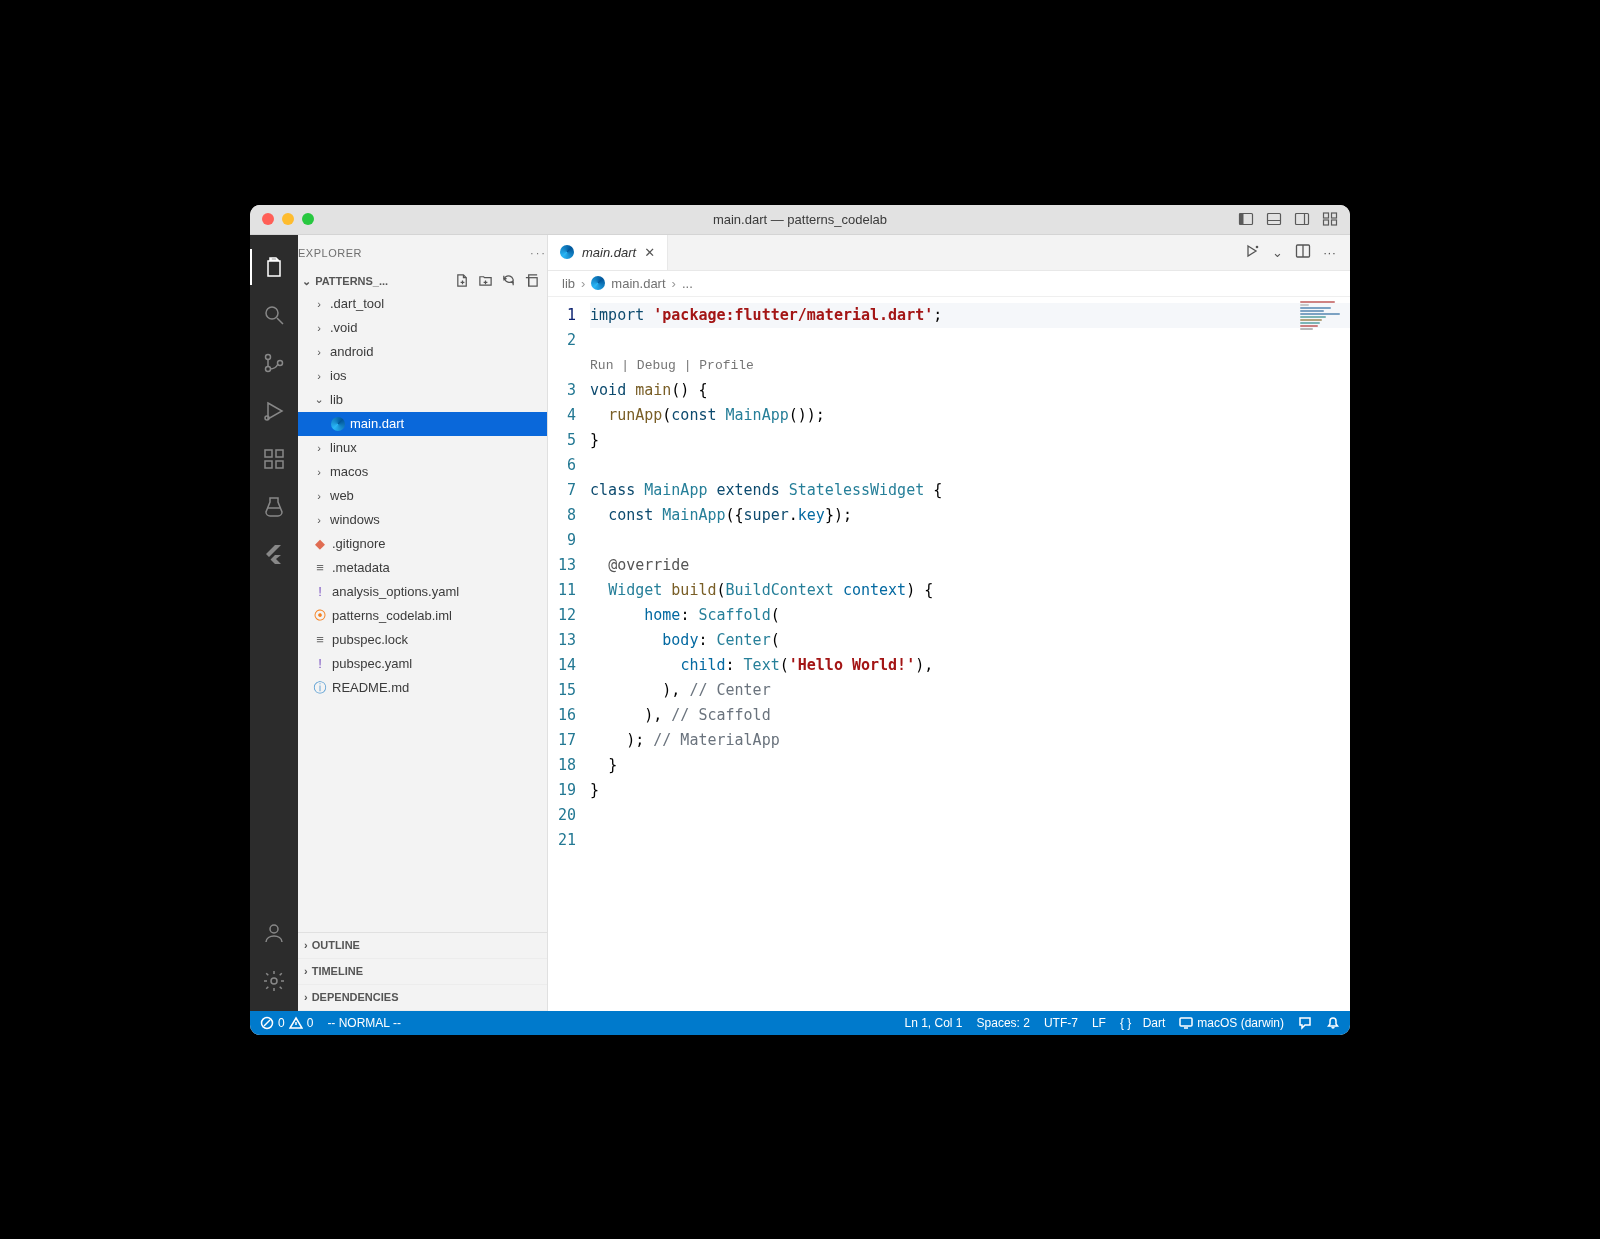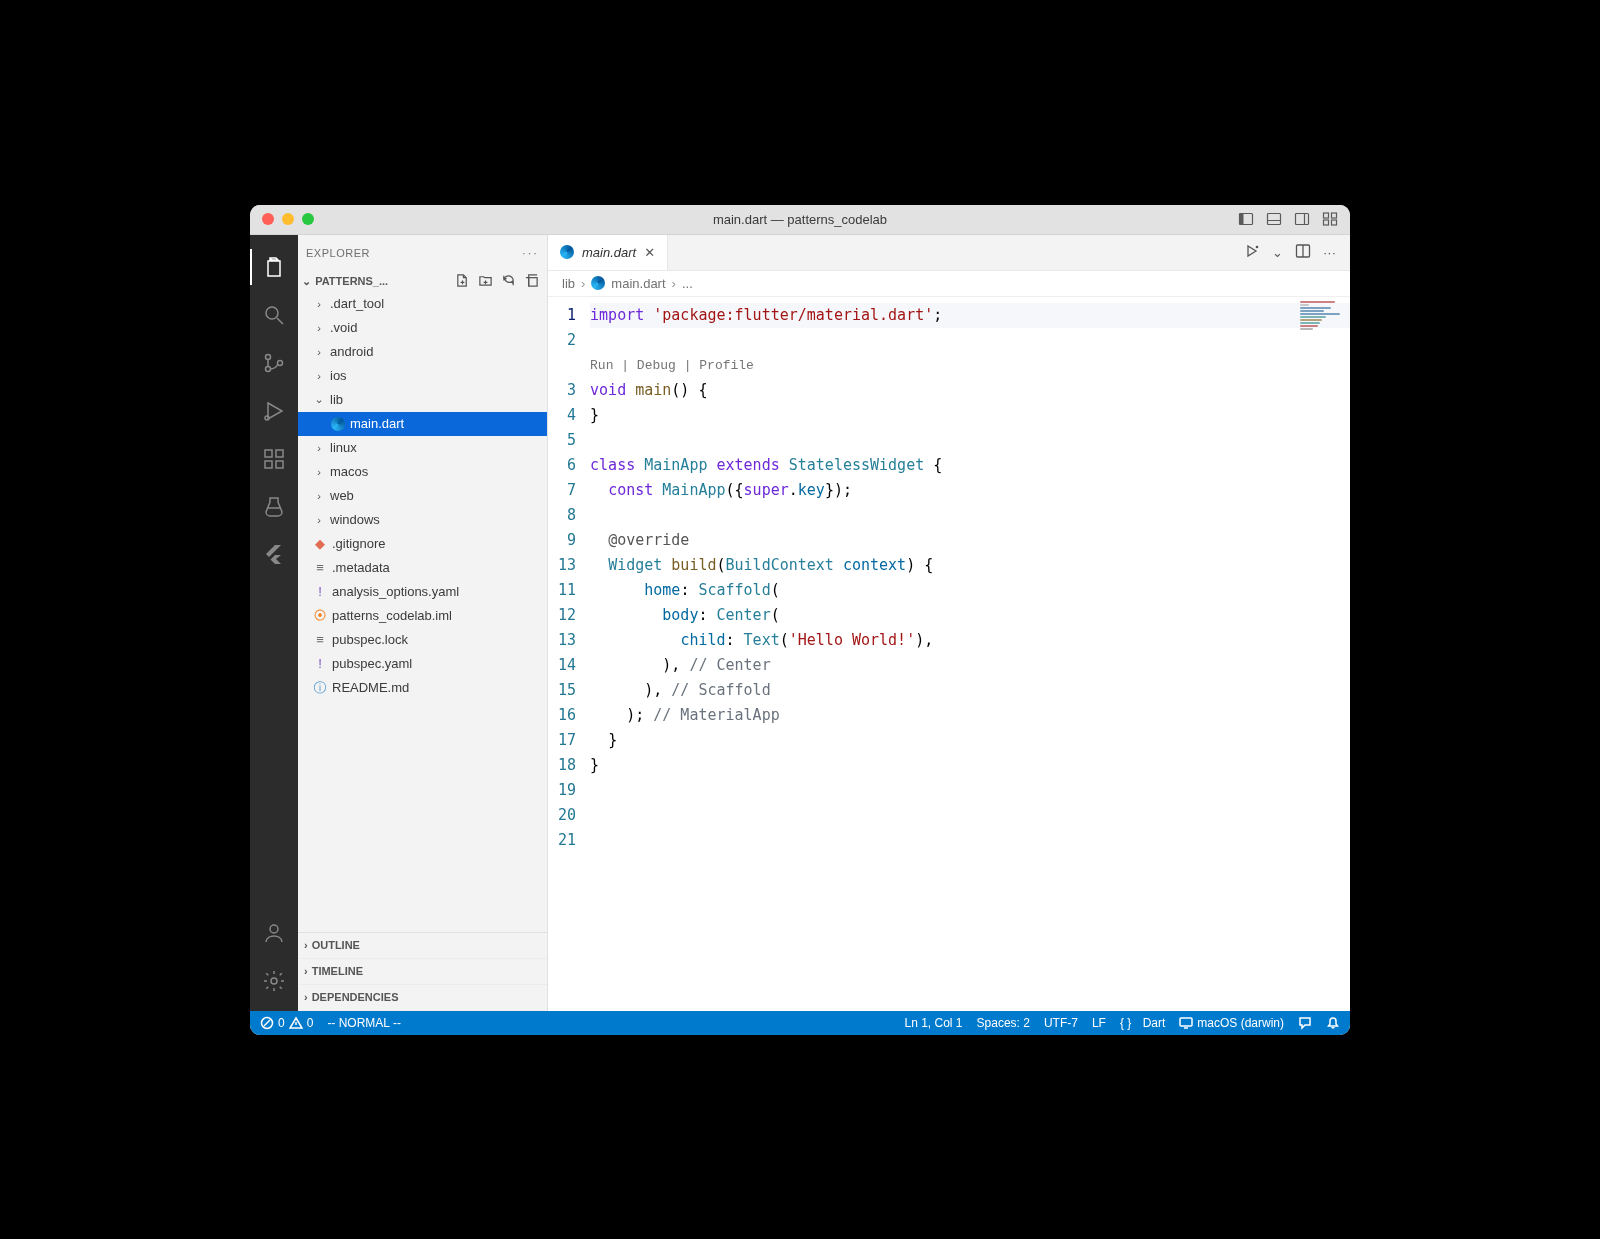--- a/index.html
+++ b/index.html
@@ -88,21 +88,21 @@
     background: #f3f3f3;
     border-right: 1px solid #e0e0e0;
     display: flex;
     flex-direction: column;
     flex-shrink: 0;
   }
   .sidebar-header {
     height: 36px;
     display: flex;
     align-items: center;
-    padding: 0 8px;
+    padding: 0 0;
     color: #6f6f6f;
     font-size: 11px;
     letter-spacing: .5px;
   }
   .sidebar-header .dots { margin-left: auto; letter-spacing: 2px; }
   .project-row {
     display: flex;
     align-items: center;
     padding: 2px 8px 2px 4px;
     font-size: 11px;
@@ -189,24 +189,24 @@
     padding: 6px 14px 6px 10px;
     user-select: none;
   }
   .gutter div { height: 25px; }
   .gutter div.first { color: #0b216f; }
   .lines { flex: 1; padding: 6px 0; }
   .lines .ln { height: 25px; white-space: pre; }
   .lines .highlight { background: #f5f7fa; }
 
   
-  .c-key{color:#6d28d9;} 
+  .c-key{color:#0c4a6e;} 
   .c-type{color:#267f99;}
   .c-fn{color:#795e26;}
-  .c-str{color:#a31515;}
+  .c-str{color:#a31515;font-weight:bold;}
   .c-cmt{color:#6a737d;}
   .c-ret{color:#af00db;}
   .c-label{color:#0369a1;}
   .c-override{color:#555;}
 
   
   .codelens {
     height: 25px; display:flex; align-items:center;
     color:#757575; font-size:13px;
     font-family: Liberation Mono, monospace;
@@ -532,20 +532,21 @@
             <div>18</div>
             <div>19</div>
             <div>20</div>
             <div>21</div>
           </div>
           <div class="lines">
 <div class="ln highlight"><span class="c-key">import</span> <span class="c-str">'package:flutter/material.dart'</span><span>;</span></div>
 <div class="ln"></div>
 <div class="codelens">Run | Debug | Profile</div>
 <div class="ln"><span class="c-key">void</span> <span class="c-fn">main</span><span>() {</span></div>
+<div class="ln">  <span class="c-fn">runApp</span><span>(</span><span class="c-key">const</span> <span class="c-type">MainApp</span><span>());</span></div>
 <div class="ln"><span>}</span></div>
 <div class="ln"></div>
 <div class="ln"><span class="c-key">class</span> <span class="c-type">MainApp</span> <span class="c-key">extends</span> <span class="c-type">StatelessWidget</span> <span>{</span></div>
 <div class="ln">  <span class="c-key">const</span> <span class="c-type">MainApp</span><span>({</span><span class="c-key">super</span><span>.</span><span class="c-label">key</span><span>});</span></div>
 <div class="ln"></div>
 <div class="ln">  <span class="c-override">@override</span></div>
 <div class="ln">  <span class="c-type">Widget</span> <span class="c-fn">build</span><span>(</span><span class="c-type">BuildContext</span> <span class="c-label">context</span><span>) {</span></div>
 <div class="ln">      <span class="c-label">home</span><span>: </span><span class="c-type">Scaffold</span><span>(</span></div>
 <div class="ln">        <span class="c-label">body</span><span>: </span><span class="c-type">Center</span><span>(</span></div>
 <div class="ln">          <span class="c-label">child</span><span>: </span><span class="c-type">Text</span><span>(</span><span class="c-str">'Hello World!'</span><span>),</span></div>

